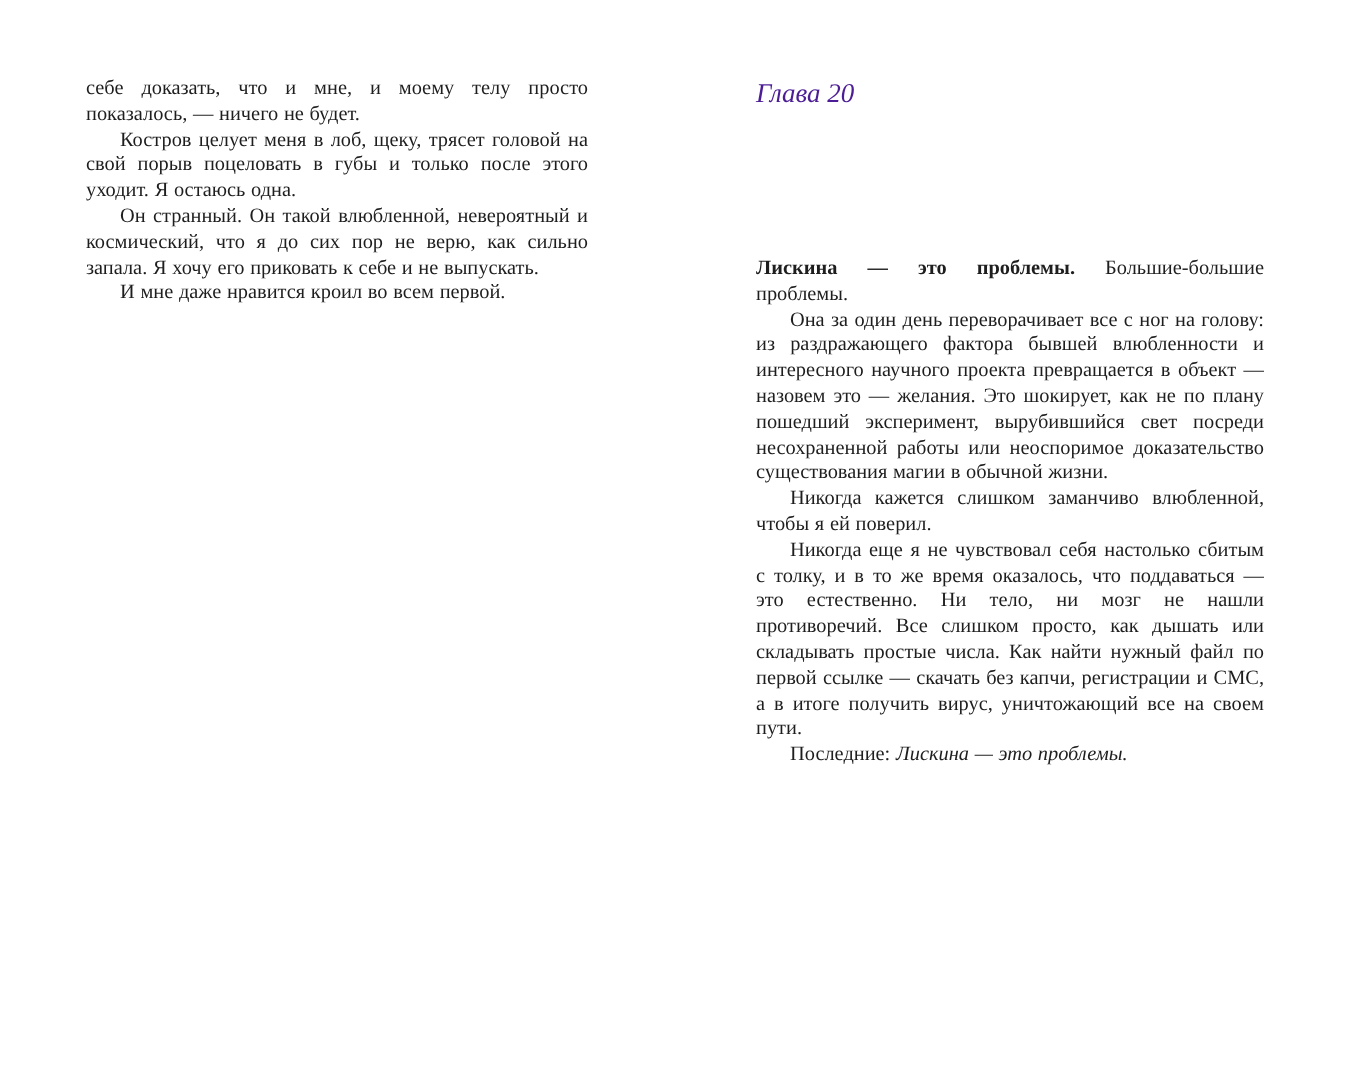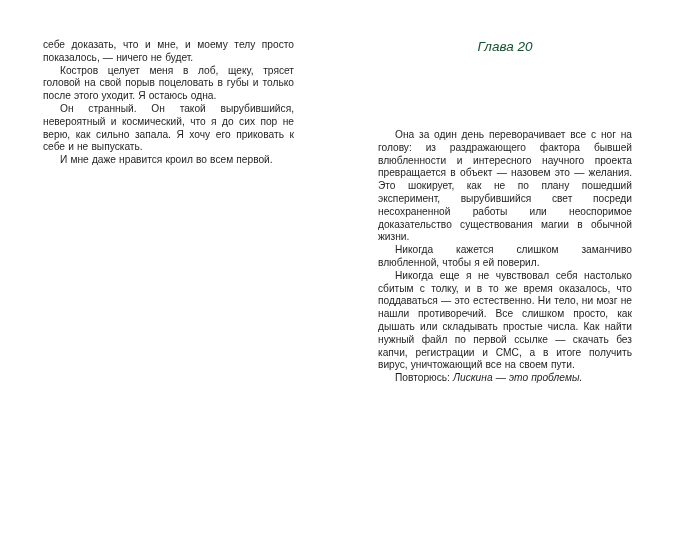--- a/index.html
+++ b/index.html
@@ -6,21 +6,21 @@
     margin: 0;
     padding: 0;
     background: #ffffff;
   }
   #screen {
     position: relative;
     width: 674px;
     height: 393px;
     background: #ffffff;
     overflow: hidden;
-    font-family: Liberation Sans, sans-serif;
+    font-family: Liberation Serif, serif;
     color: #1e1e1e;
   }
   .page-column {
     position: absolute;
     top: 0;
     bottom: 0;
   }
   #left-page  { left: 43px;  width: 251px; }
   #right-page { left: 378px; width: 254px; }
 
@@ -42,24 +42,23 @@
   .para.indent { text-indent: 17px; }
   .seg-normal { font-style: normal; font-weight: normal; }
   .seg-bold   { font-weight: bold; }
   .seg-italic { font-style: italic; }
 
   .chapter-heading {
     position: absolute;
     top: 39px;
     left: 0;
     right: 0;
-    text-align: center;
     font-style: italic;
     font-size: 13.5px;
-    color: #14532d;
+    color: #4c1d95;
   }
   .page-number {
     position: absolute;
     top: 502px;
     left: 0;
     right: 0;
     text-align: center;
     font-size: 9.5px;
     color: #3a3a3a;
   }
@@ -73,32 +72,33 @@
 </style>
 </head>
 <body>
 
 <div id="screen">
 
   <div id="left-page" class="page-column">
     <div id="left-body" class="body-text">
         <p class="para"><span class="seg-normal">себе доказать, что и мне, и моему телу просто показалось, — ничего не будет.</span></p>
         <p class="para indent"><span class="seg-normal">Костров целует меня в лоб, щеку, трясет головой на свой порыв поцеловать в губы и только после этого уходит. Я остаюсь одна.</span></p>
-        <p class="para indent"><span class="seg-normal">Он странный. Он такой вырубившийся, невероятный и космический, что я до сих пор не верю, как сильно запала. Я хочу его приковать к себе и не выпускать.</span></p>
+        <p class="para indent"><span class="seg-normal">Он странный. Он такой влюбленной, невероятный и космический, что я до сих пор не верю, как сильно запала. Я хочу его приковать к себе и не выпускать.</span></p>
         <p class="para indent"><span class="seg-normal">И мне даже нравится кроил во всем первой.</span></p>
       </div>
   </div>
 
   <div id="right-page" class="page-column">
     <div class="chapter-heading">Глава 20</div>
     <div id="right-body" class="body-text">
+        <p class="para"><span class="seg-bold">Лискина — это проблемы.</span><span class="seg-normal"> Большие-большие проблемы.</span></p>
         <p class="para indent"><span class="seg-normal">Она за один день переворачивает все с ног на голову: из раздражающего фактора бывшей влюбленности и интересного научного проекта превращается в объект — назовем это — желания. Это шокирует, как не по плану пошедший эксперимент, вырубившийся свет посреди несохраненной работы или неоспоримое доказательство существования магии в обычной жизни.</span></p>
         <p class="para indent"><span class="seg-normal">Никогда кажется слишком заманчиво влюбленной, чтобы я ей поверил.</span></p>
         <p class="para indent"><span class="seg-normal">Никогда еще я не чувствовал себя настолько сбитым с толку, и в то же время оказалось, что поддаваться — это естественно. Ни тело, ни мозг не нашли противоречий. Все слишком просто, как дышать или складывать простые числа. Как найти нужный файл по первой ссылке — скачать без капчи, регистрации и СМС, а в итоге получить вирус, уничтожающий все на своем пути.</span></p>
-        <p class="para indent"><span class="seg-normal">Повторюсь: </span><span class="seg-italic">Лискина — это проблемы.</span></p>
+        <p class="para indent"><span class="seg-normal">Последние: </span><span class="seg-italic">Лискина — это проблемы.</span></p>
       </div>
   </div>
 
   <svg class="heartbeat" viewBox="0 0 48 38" xmlns="http://www.w3.org/2000/svg">
     <path d="M24 34 C11 25 5.5 17.5 9 10.5 C12.5 4.5 20.5 5.5 24 12 C27.5 5.5 35.5 4.5 39 10.5 C42.5 17.5 37 25 24 34 Z" fill="#c8c8c8"></path>
     <polyline points="1,18 14,18 16.5,18 18.5,11 20.5,25 22.5,8 24.5,26 26.5,14 28.5,18 47,18" fill="none" stroke="#111111" stroke-width="1.6" stroke-linejoin="round" stroke-linecap="round"></polyline>
   </svg>
 
 </div>
 

